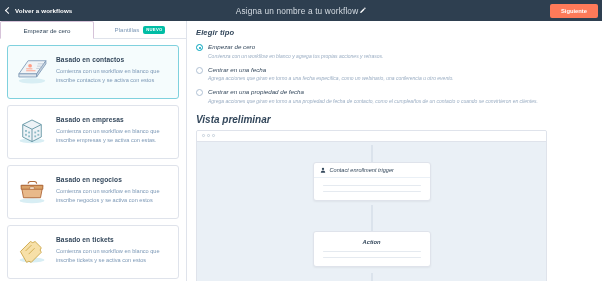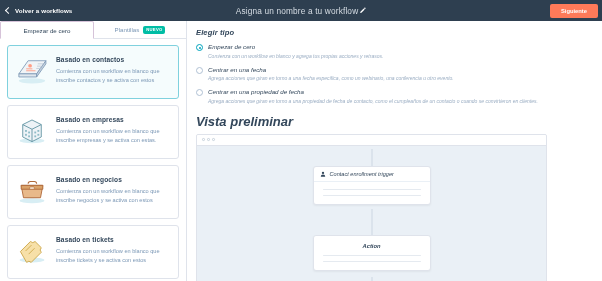--- a/index.html
+++ b/index.html
@@ -123,21 +123,21 @@
   .radio.checked { border-color: #00a4bd; }
   .radio.checked::after {
     content: ""; position: absolute;
     left: 1.6px; top: 1.6px; width: 2.2px; height: 2.2px;
     border-radius: 50%; background: #00a4bd;
   }
   .radio-lbl { font-size: 6.2px; color: #33475b; margin-bottom: 2.5px; cursor: pointer; }
   .radio-desc { font-size: 5px; color: #99acc2; line-height: 1.4; }
 
   .prev-title {
-    font-size: 13px; font-weight: bold; color: #33475b;
+    font-size: 10px; font-weight: bold; color: #33475b;
     margin: 9px 0 5px 0;
   }
   .canvas {
     border: 1px solid #dfe3eb; border-radius: 2px;
     height: 168px; background: #eaf0f6;
     overflow: hidden;
     width: 351px;
   }
   .canvas-bar {
     height: 11px; background: #ffffff;

